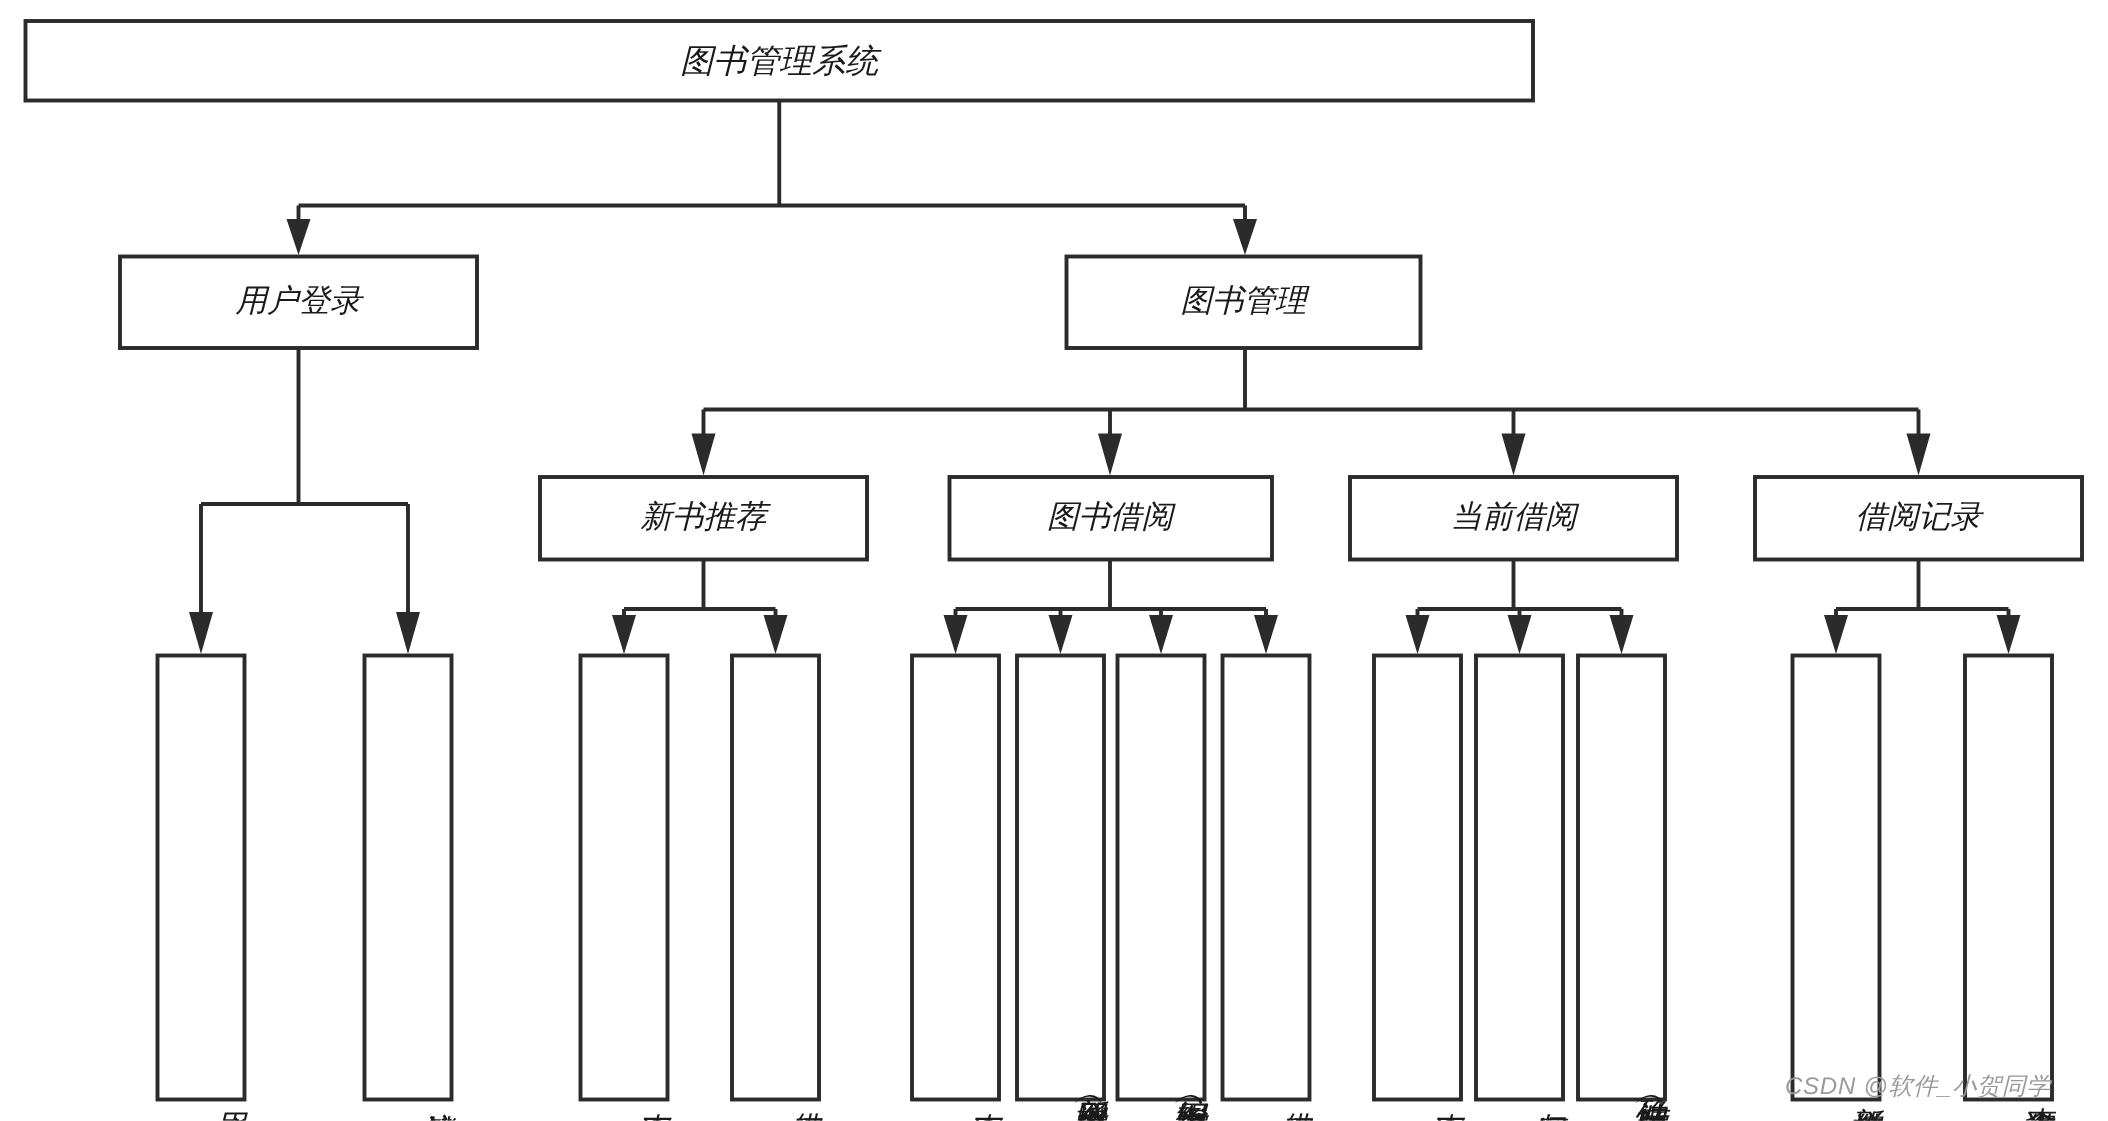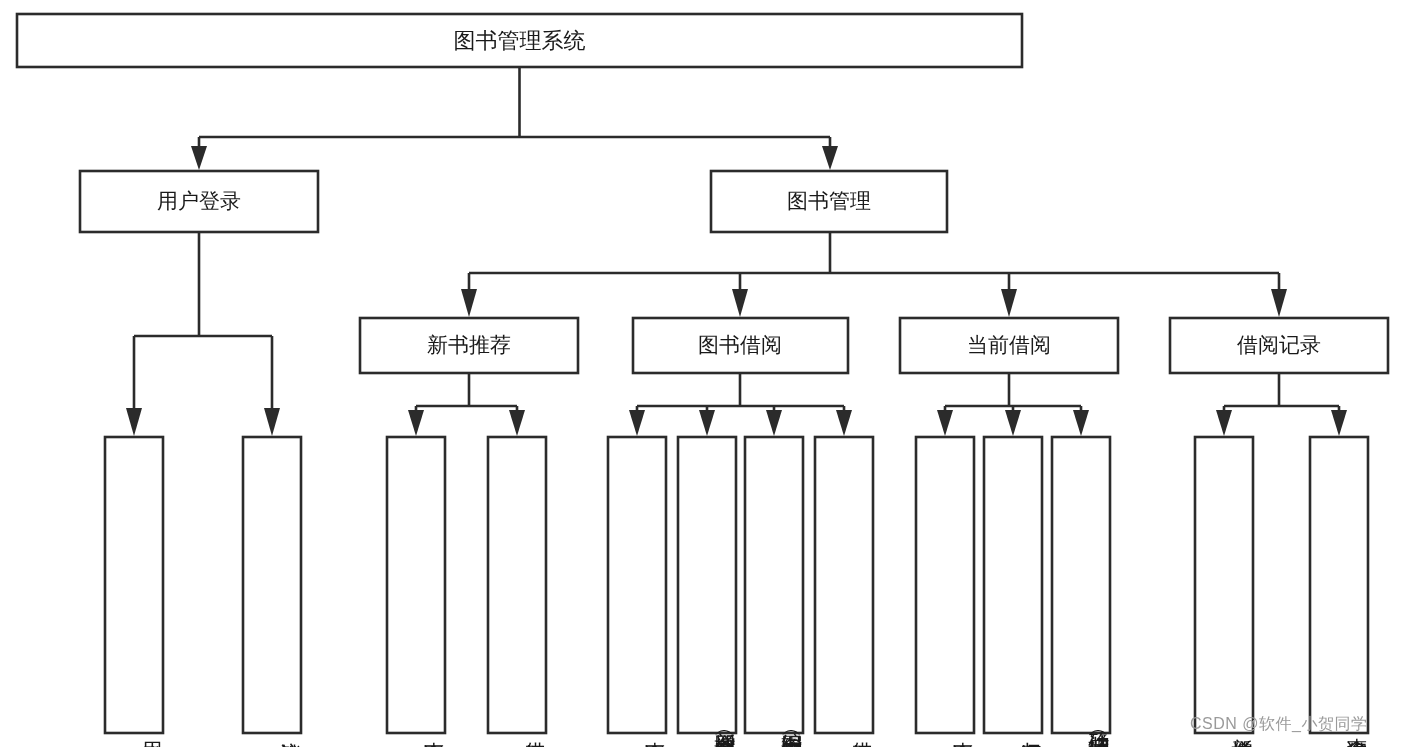--- a/index.html
+++ b/index.html
@@ -11,20 +11,21 @@
     width: 1405px;
     height: 747px;
     font-family: "Liberation Sans", "DejaVu Sans", sans-serif;
     overflow: hidden;
   }
   #diagram-root {
     position: relative;
     width: 1405px;
     height: 747px;
     background: #ffffff;
+    font-style: italic;
   }
   svg#flow {
     position: absolute;
     left: 0;
     top: 0;
     width: 1405px;
     height: 747px;
     display: block;
   }
   .node-rect {

